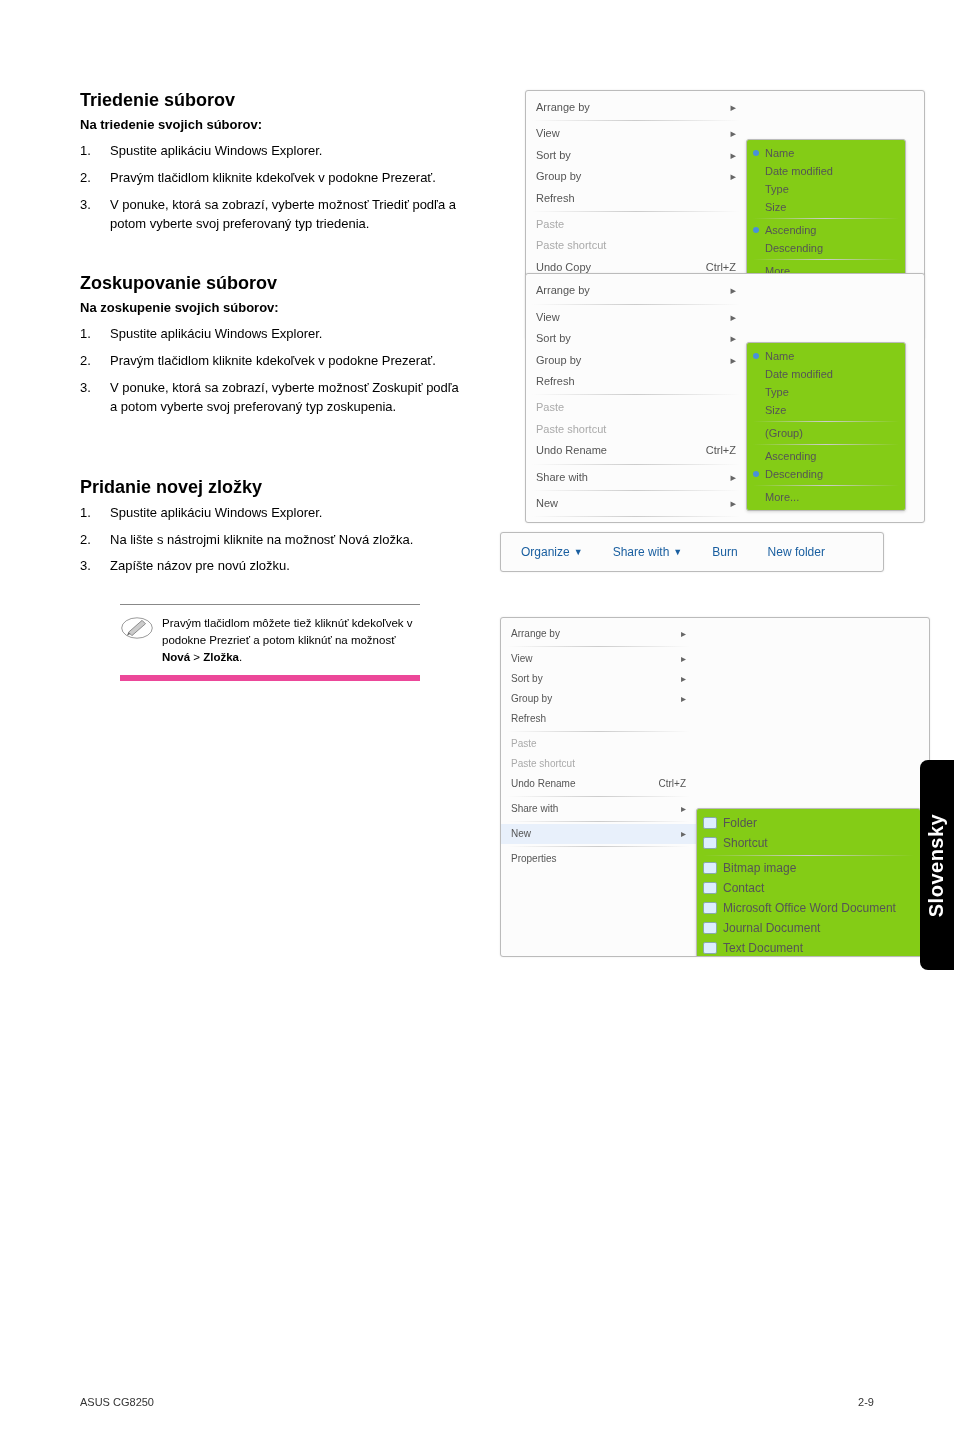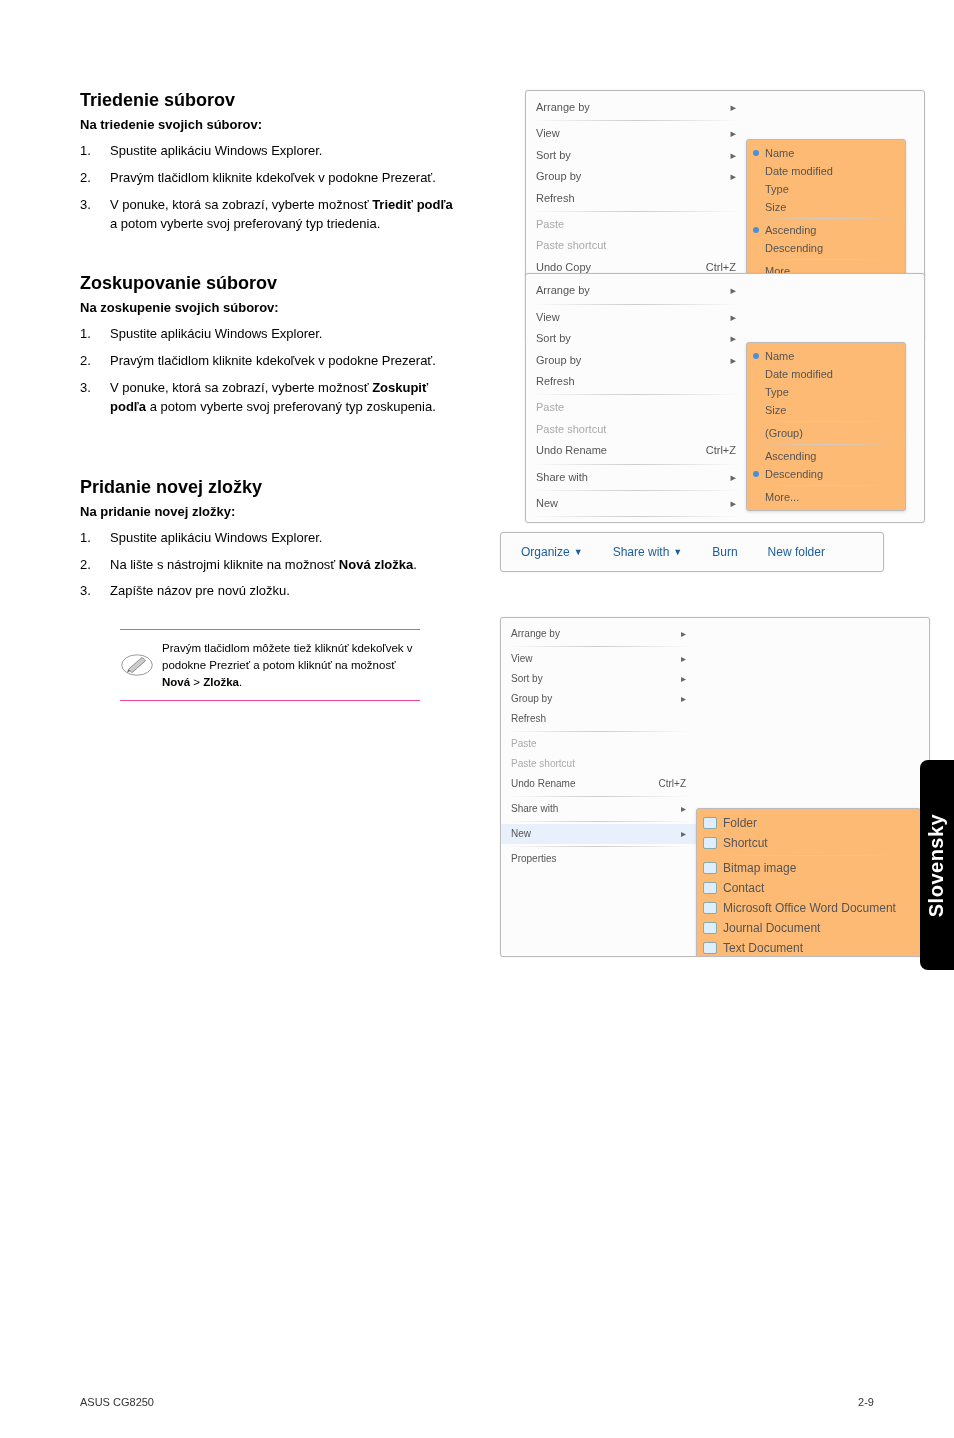--- a/index.html
+++ b/index.html
@@ -6,31 +6,31 @@
   html, body { width: 954px; height: 1438px; font-family: Arial, Helvetica, sans-serif; background: #fff; color: #000; }
   .page { position: relative; width: 954px; height: 1438px; padding: 90px 80px 40px 80px; }
   .col-left { width: 380px; }
   .section { margin-bottom: 40px; position: relative; }
   h3.sec-title { font-size: 18px; font-weight: bold; margin-bottom: 6px; }
   .subhead { font-size: 13px; font-weight: bold; margin-bottom: 10px; }
   ol.steps { list-style: none; padding: 0; margin: 0 0 8px 0; }
   ol.steps li { display: flex; font-size: 13px; line-height: 1.45; margin-bottom: 8px; }
   ol.steps li .num { width: 30px; flex: 0 0 30px; }
   ol.steps li .txt { flex: 1; }
-  .txt b { font-weight: bold; }
-  .notebox { display: flex; align-items: center; border-top: 1px solid #888; border-bottom: 1px solid #ec4899; padding: 10px 0; margin-top: 28px; width: 300px; margin-left: 40px; }
+  .txt b { font-weight: normal; }
+  .notebox { display: flex; align-items: flex-start; border-top: 1px solid #888; border-bottom: 6px solid #ec4899; padding: 10px 0; margin-top: 28px; width: 300px; margin-left: 40px; }
   .notebox .pencil { flex: 0 0 34px; height: 26px; margin-right: 8px; }
   .notebox .ntext { font-size: 11.5px; line-height: 1.45; }
   
   .shot { position: absolute; border: 1px solid #bbb; background: #fcfcfc; font-family: "Segoe UI", Arial, sans-serif; font-size: 11px; color: #555; border-radius: 3px; box-shadow: 0 0 2px rgba(0,0,0,.1); overflow: hidden; }
   .menu-col { padding: 6px 0; }
   .mi { display: flex; justify-content: space-between; align-items: center; padding: 3px 10px; white-space: nowrap; line-height: 1.4; }
   .mi .arw { color: #666; }
   .sep { height: 1px; background: linear-gradient(to right, transparent, #ccc, transparent); margin: 2px 6px; }
-  .submenu { position: absolute; background: #fdba74; border: 1px solid #bbb; border-radius: 3px; padding: 4px 0; box-shadow: 0 1px 3px rgba(0,0,0,.15); }
+  .submenu { position: absolute; background: #84cc16; border: 1px solid #bbb; border-radius: 3px; padding: 4px 0; box-shadow: 0 1px 3px rgba(0,0,0,.15); }
   .si { display: flex; align-items: center; padding: 3px 14px 3px 6px; gap: 6px; white-space: nowrap; }
   .bullet { width: 6px; height: 6px; border-radius: 50%; background: #4a90d9; }
   .spacer-bullet { width: 6px; height: 6px; }
   .iconbox { width: 14px; height: 12px; display:inline-block; border:1px solid #8aa; background:#def; border-radius:2px; }
   
   .sidetab { position: absolute; right: 0; top: 760px; width: 34px; height: 210px; background: #000; color: #fff; border-top-left-radius: 8px; border-bottom-left-radius: 8px; display: flex; align-items: center; justify-content: center; }
   .sidetab span { transform: rotate(-90deg); font-size: 20px; font-weight: bold; letter-spacing: .5px; }
   
   .footer { position: absolute; bottom: 30px; left: 80px; right: 80px; display:flex; justify-content: space-between; font-size: 11px; color: #333; }
   
@@ -252,21 +252,20 @@
             <span class="spacer-bullet"></span>
             <span>More...</span>
           </div>
       </div>
     </div>
   </div>
 
   <div class="section" style="margin-top:60px;">
     <div class="col-left">
       <h3 class="sec-title">Pridanie novej zložky</h3>
-      <div class="subhead">Na pridanie novej zložky:</div>
       <ol class="steps">
         <li>
             <span class="num">1.</span>
             <span class="txt">Spustite aplikáciu Windows Explorer.</span>
           </li>
         <li>
             <span class="num">2.</span>
             <span class="txt"><span>Na lište s nástrojmi kliknite na možnosť </span><b>Nová zložka</b><span>.</span></span>
           </li>
         <li>

